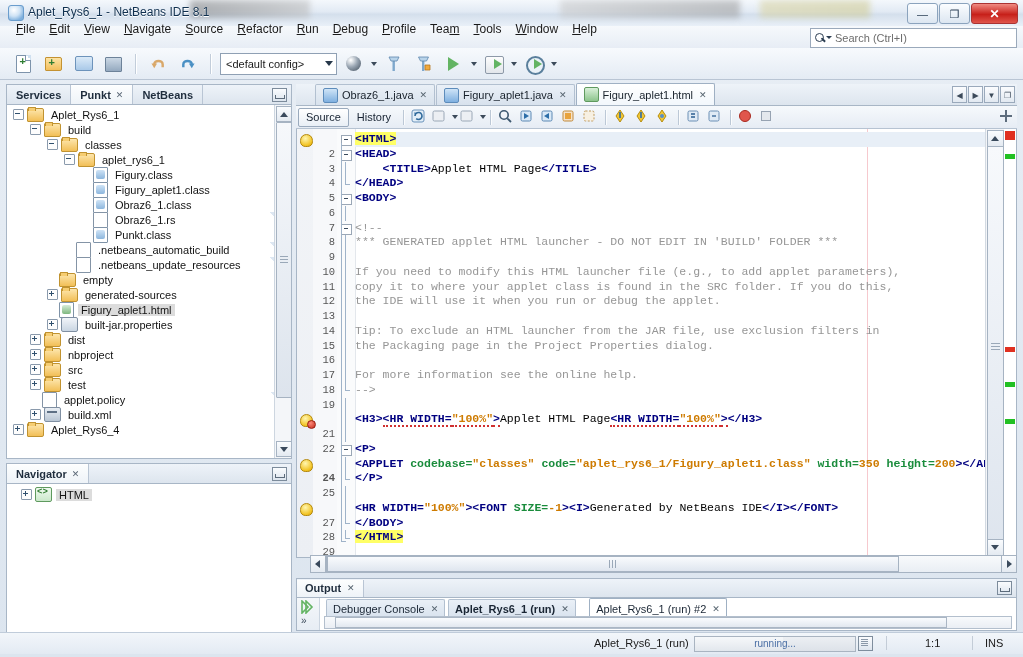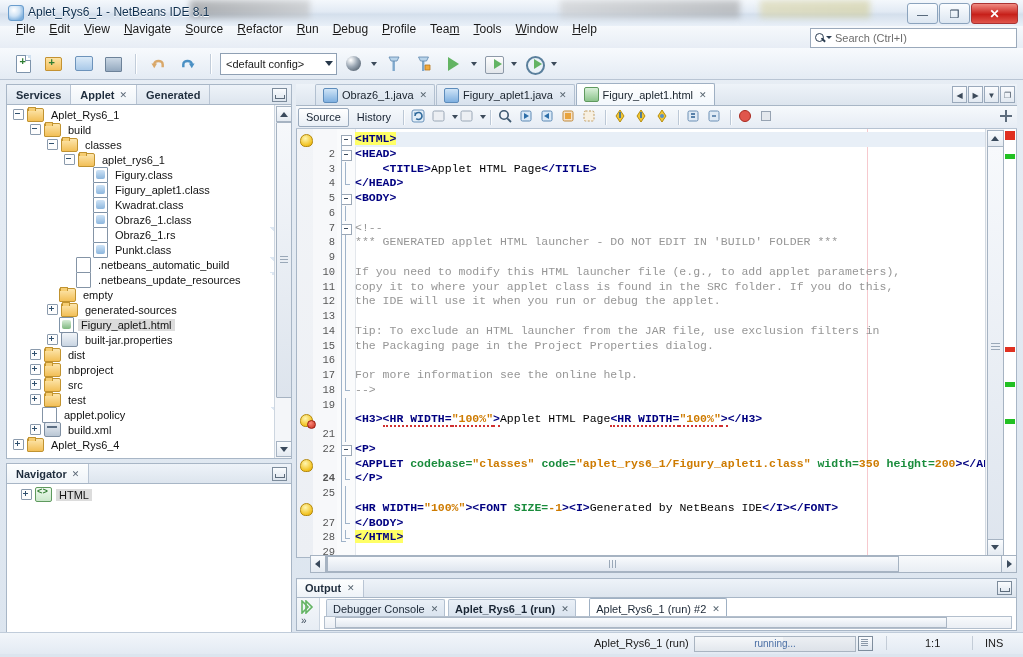--- a/index.html
+++ b/index.html
@@ -382,25 +382,25 @@
       <div class="drp"></div>
     </div>
   </div>
 
   <div class="leftpanel">
     <div class="pane-tabs" id="pane-tabs">
         <div class="pane-tab">
           <span>Services</span>
         </div>
         <div class="pane-tab active">
-          <span>Applet</span>
+          <span>Punkt</span>
           <span class="x">✕</span>
         </div>
         <div class="pane-tab">
-          <span>Generated</span>
+          <span>NetBeans</span>
         </div>
 
     <div class="pane-min"></div>
       </div>
     <div class="tree">
       <div class="tree-inner" id="tree-inner">
           <div class="trow" style="padding-left: 6px;">
             <span class="exp"></span>
             <span class="fldr"></span>
             <span class="lbl">Aplet_Rys6_1</span>
@@ -422,25 +422,20 @@
           </div>
           <div class="trow" style="padding-left: 74px;">
             <span class="nexp"></span>
             <span class="fjava"></span>
             <span class="lbl">Figury.class</span>
           </div>
           <div class="trow" style="padding-left: 74px;">
             <span class="nexp"></span>
             <span class="fjava"></span>
             <span class="lbl">Figury_aplet1.class</span>
-          </div>
-          <div class="trow" style="padding-left: 74px;">
-            <span class="nexp"></span>
-            <span class="fjava"></span>
-            <span class="lbl">Kwadrat.class</span>
           </div>
           <div class="trow" style="padding-left: 74px;">
             <span class="nexp"></span>
             <span class="fjava"></span>
             <span class="lbl">Obraz6_1.class</span>
           </div>
           <div class="trow" style="padding-left: 74px;">
             <span class="nexp"></span>
             <span class="ftxt"></span>
             <span class="lbl">Obraz6_1.rs</span>

